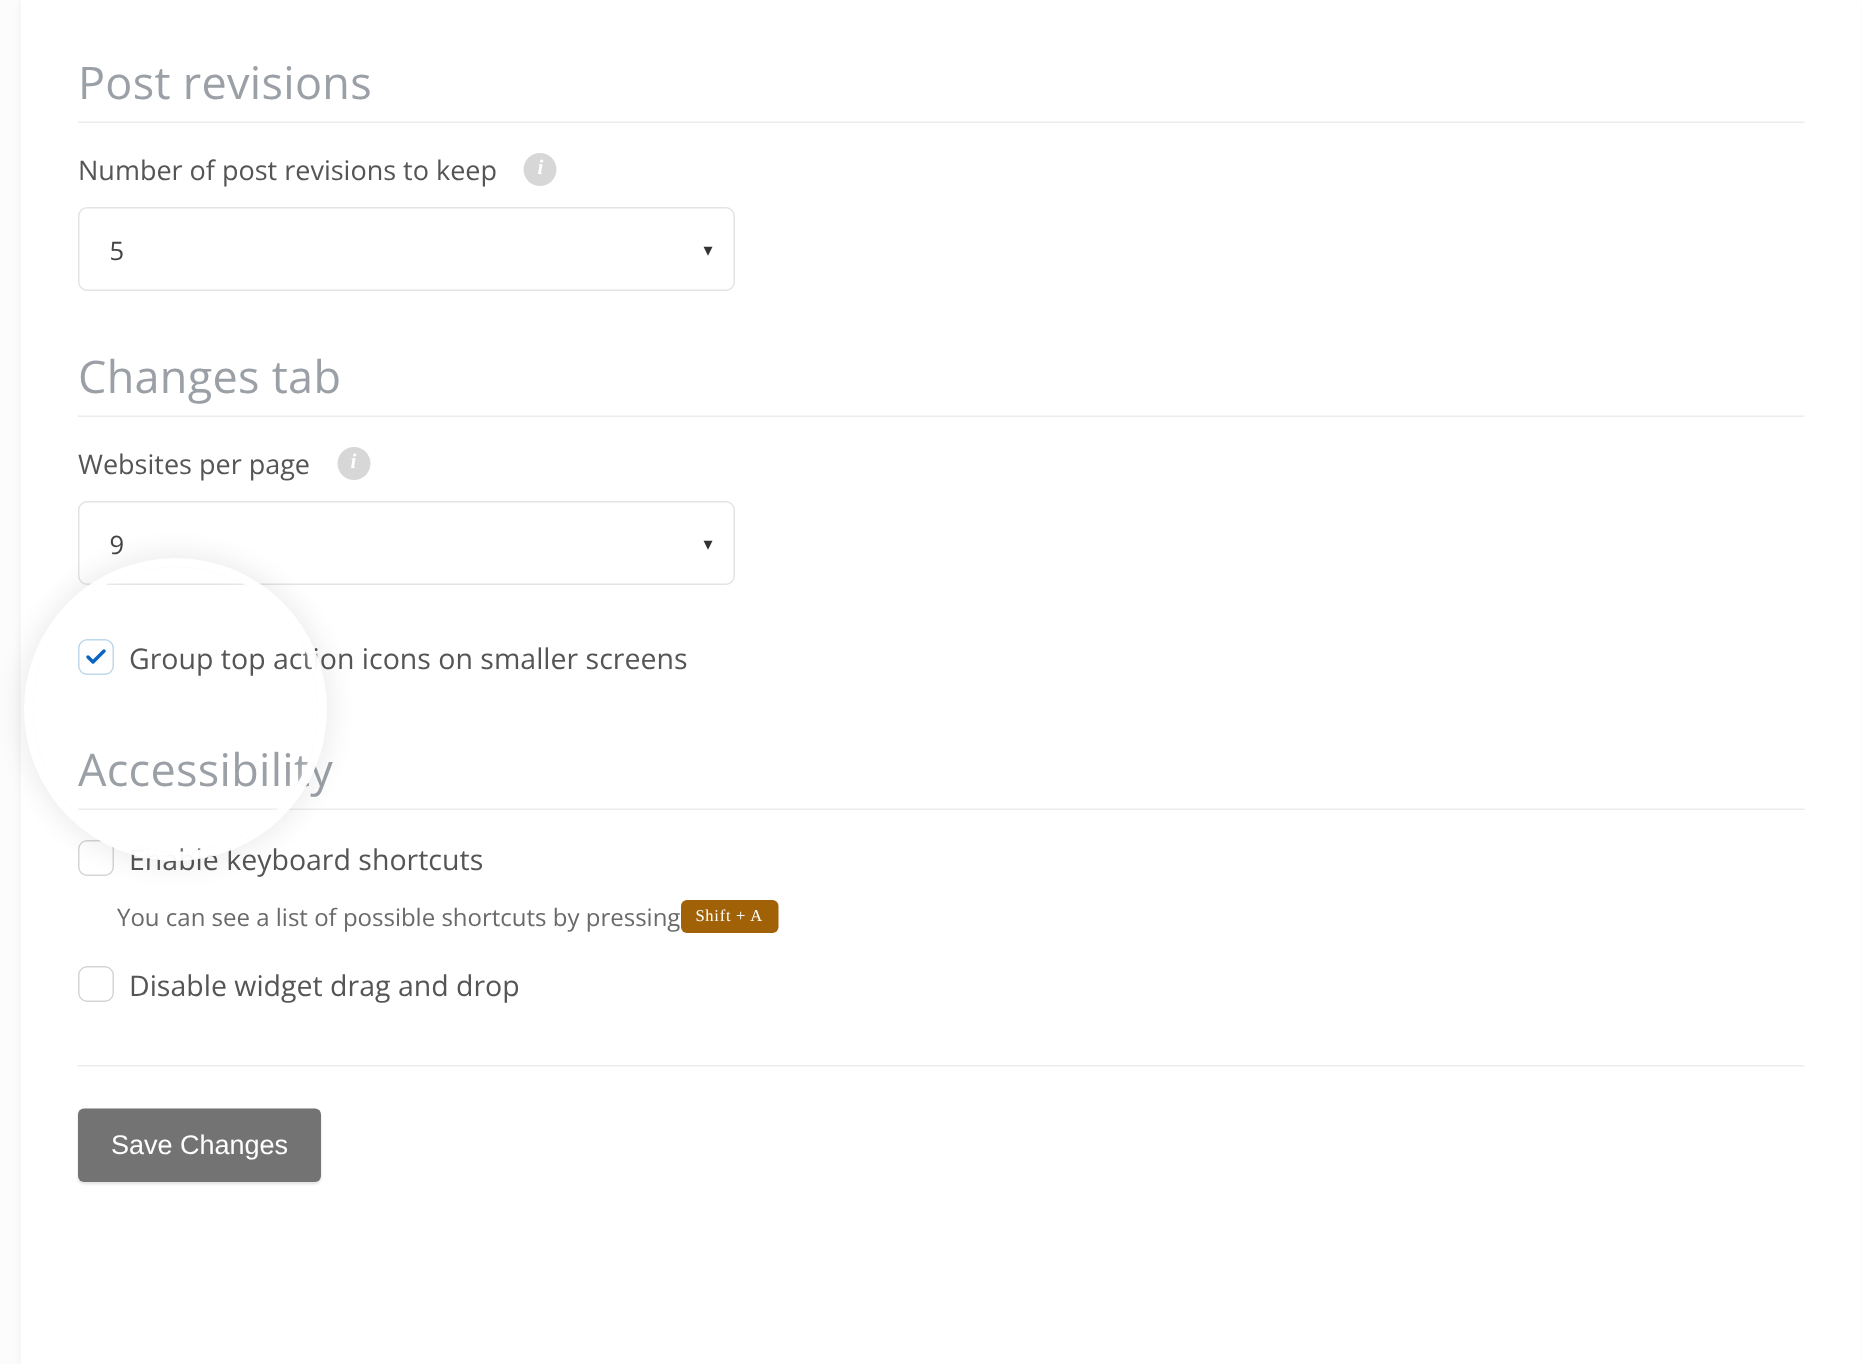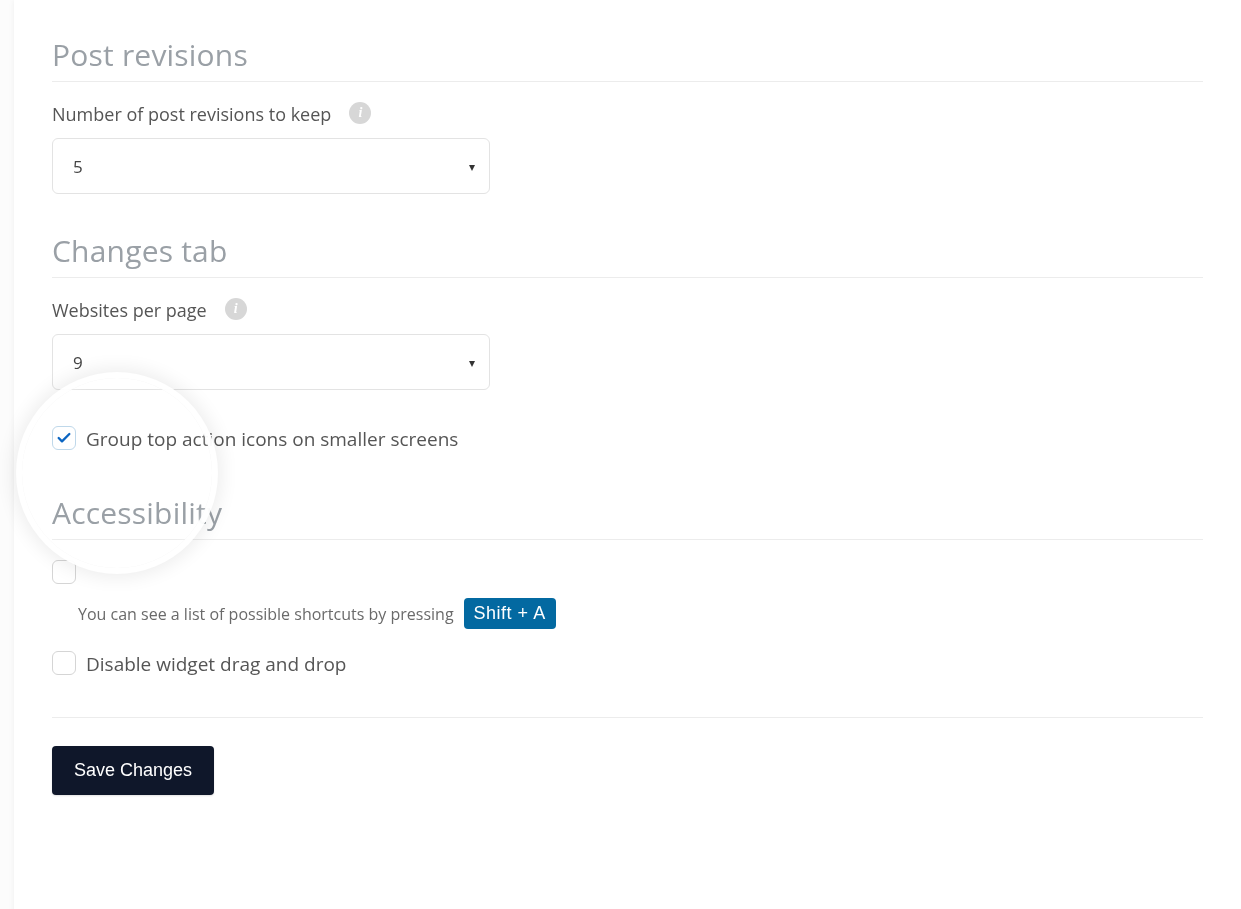--- a/index.html
+++ b/index.html
@@ -11,24 +11,24 @@
   .field-label{font-size:18px;color:#555}
   .info-icon{width:22px;height:22px;border-radius:50%;background:#d7d7d7;color:#fff;display:inline-flex;align-items:center;justify-content:center;font-weight:700;font-size:14px;font-family:Georgia,serif;font-style:italic;cursor:help}
   .select-wrap{position:relative;width:438px;height:56px;border:1px solid #e3e3e3;border-radius:6px;background:#fff;display:flex;align-items:center;padding:0 20px;box-sizing:border-box;margin-bottom:36px}
   .select-value{font-size:17px;color:#444}
   .caret{position:absolute;right:14px;top:50%;transform:translateY(-50%);font-size:12px;color:#333}
   .check-row{display:flex;align-items:flex-start;gap:10px;margin-bottom:14px}
   .checkbox{width:22px;height:22px;border:1px solid #d5d5d5;border-radius:6px;background:#fff;display:inline-flex;align-items:center;justify-content:center;cursor:pointer;flex-shrink:0}
   .checkbox.checked svg{display:block}
   .checkbox svg{display:none}
   .check-label{font-size:19px;color:#555}
-  .help-text{margin-left:26px;font-size:16px;color:#6a6a6a;display:flex;align-items:center;gap:10px;margin-top:4px;margin-bottom:22px}
-  .kbd{background:#0369a1;color:#fff;font-family:Liberation Sans, sans-serif;font-size:18px;padding:5px 10px;border-radius:4px;letter-spacing:.5px}
+  .help-text{margin-left:26px;font-size:16px;color:#6a6a6a;display:flex;align-items:center;margin-top:4px;margin-bottom:22px}
+  .kbd{background:#a16207;color:#fff;font-family:Liberation Serif, serif;font-size:11px;padding:5px 10px;border-radius:4px;letter-spacing:.5px}
   .bottom-rule{border:0;border-top:1px solid #ececec;margin:40px 0 28px 0}
-  .save-btn{display:inline-block;background:#0f172a;color:#fff;font-size:18px;padding:14px 22px;border:none;border-radius:4px;cursor:pointer;box-shadow:0 1px 2px rgba(0,0,0,0.12)}
+  .save-btn{display:inline-block;background:#737373;color:#fff;font-size:18px;padding:14px 22px;border:none;border-radius:4px;cursor:pointer;box-shadow:0 1px 2px rgba(0,0,0,0.12)}
   
   .spotlight{position:absolute;width:190px;height:190px;left:22px;top:378px;border-radius:50%;pointer-events:none;box-shadow:0 0 0 6px rgba(255,255,255,0.95),0 0 18px 10px rgba(0,0,0,0.07),0 0 0 9999px rgba(255,255,255,0.0);z-index:5;background:rgba(255,255,255,0)}
   .spotlight::before{content:"";position:absolute;inset:-4px;border-radius:50%;box-shadow:inset 0 0 12px rgba(255,255,255,0.9)}
   .highlight-group .checkbox{border-color:#bfd8ea}
 </style>
 </head>
 <body>
 
 <div class="page">
   <div class="panel">
@@ -67,20 +67,21 @@
     </div>
 
     
     <h2 class="section-title">Accessibility</h2>
     <hr class="rule">
 
     <div class="check-row">
       <span class="checkbox">
         
       </span>
+      <span class="check-label">Enable keyboard shortcuts</span>
     </div>
     <div class="help-text">
       <span>You can see a list of possible shortcuts by pressing</span>
       <span class="kbd">Shift + A</span>
     </div>
 
     <div class="check-row">
       <span class="checkbox">
         
       </span>

